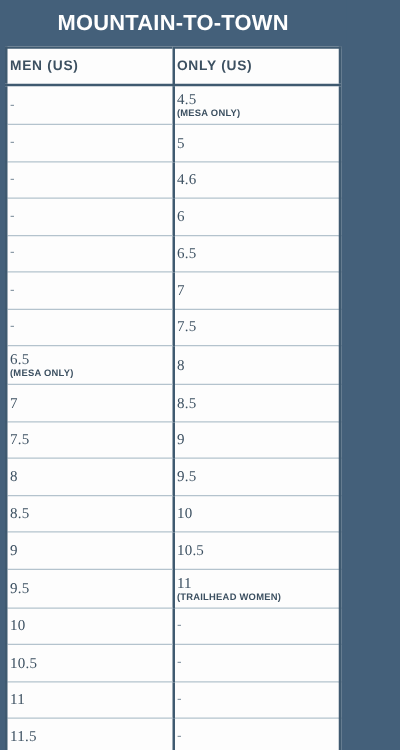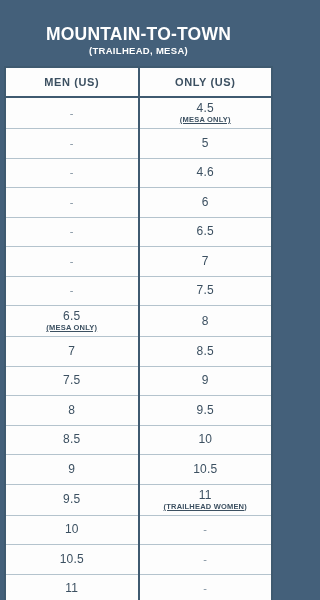--- a/index.html
+++ b/index.html
@@ -16,21 +16,21 @@
   }
   .size-chart {
     width: 277px;
     height: 600px;
     background: #44607a;
     box-sizing: border-box;
     display: flex;
     flex-direction: column;
   }
   .chart-header {
-    padding: 25px 8px 9px 8px;
+    padding: 9px 8px 9px 8px;
     text-align: center;
     flex: 0 0 auto;
   }
   .chart-title {
     color: #ffffff;
     font-size: 17.5px;
     font-weight: bold;
     letter-spacing: 0.2px;
     line-height: 19px;
     margin: 0;
@@ -55,21 +55,21 @@
     border-collapse: collapse;
     background: #fdfdfd;
     table-layout: fixed;
     border-left: 2px solid #3f5a70;
     border-right: 2px solid #3f5a70;
     border-top: 2px solid #3f5a70;
   }
   table.size-table th,
   table.size-table td {
     width: 50%;
-    text-align: center;
+    text-align: left;
     color: #3c5061;
     background: #fdfdfd;
     box-sizing: border-box;
   }
   table.size-table th {
     font-size: 11px;
     font-weight: bold;
     letter-spacing: 0.6px;
     padding: 8px 2px 8px 2px;
     height: 29px;
@@ -86,45 +86,44 @@
     padding: 4px 2px 4px 2px;
     height: 29.5px;
     border-bottom: 1px solid #b4c3cd;
     line-height: 13px;
   }
   table.size-table tr:last-child td {
     border-bottom: 2px solid #3f5a70;
   }
   .cell-main {
     display: block;
+    font-family: Liberation Serif, serif;
   }
   .cell-note {
     display: block;
     font-size: 7.5px;
     font-weight: bold;
     letter-spacing: 0.2px;
     line-height: 9px;
     margin-top: 0px;
     color: #3c5061;
-    text-decoration: underline;
   }
   .dash {
     display: block;
     color: #7f909e;
     font-size: 11px;
   }
 </style>
 </head>
 <body>
 
 <div class="size-chart">
 
   <div class="chart-header">
     <div class="chart-title">MOUNTAIN-TO-TOWN</div>
-    <div class="chart-subtitle">(TRAILHEAD, MESA)</div>
   </div>
 
   <div class="table-wrap">
     <table class="size-table">
       <thead>
         <tr>
           <th class="col-divider">MEN (US)</th>
           <th>ONLY (US)</th>
         </tr>
       </thead>

